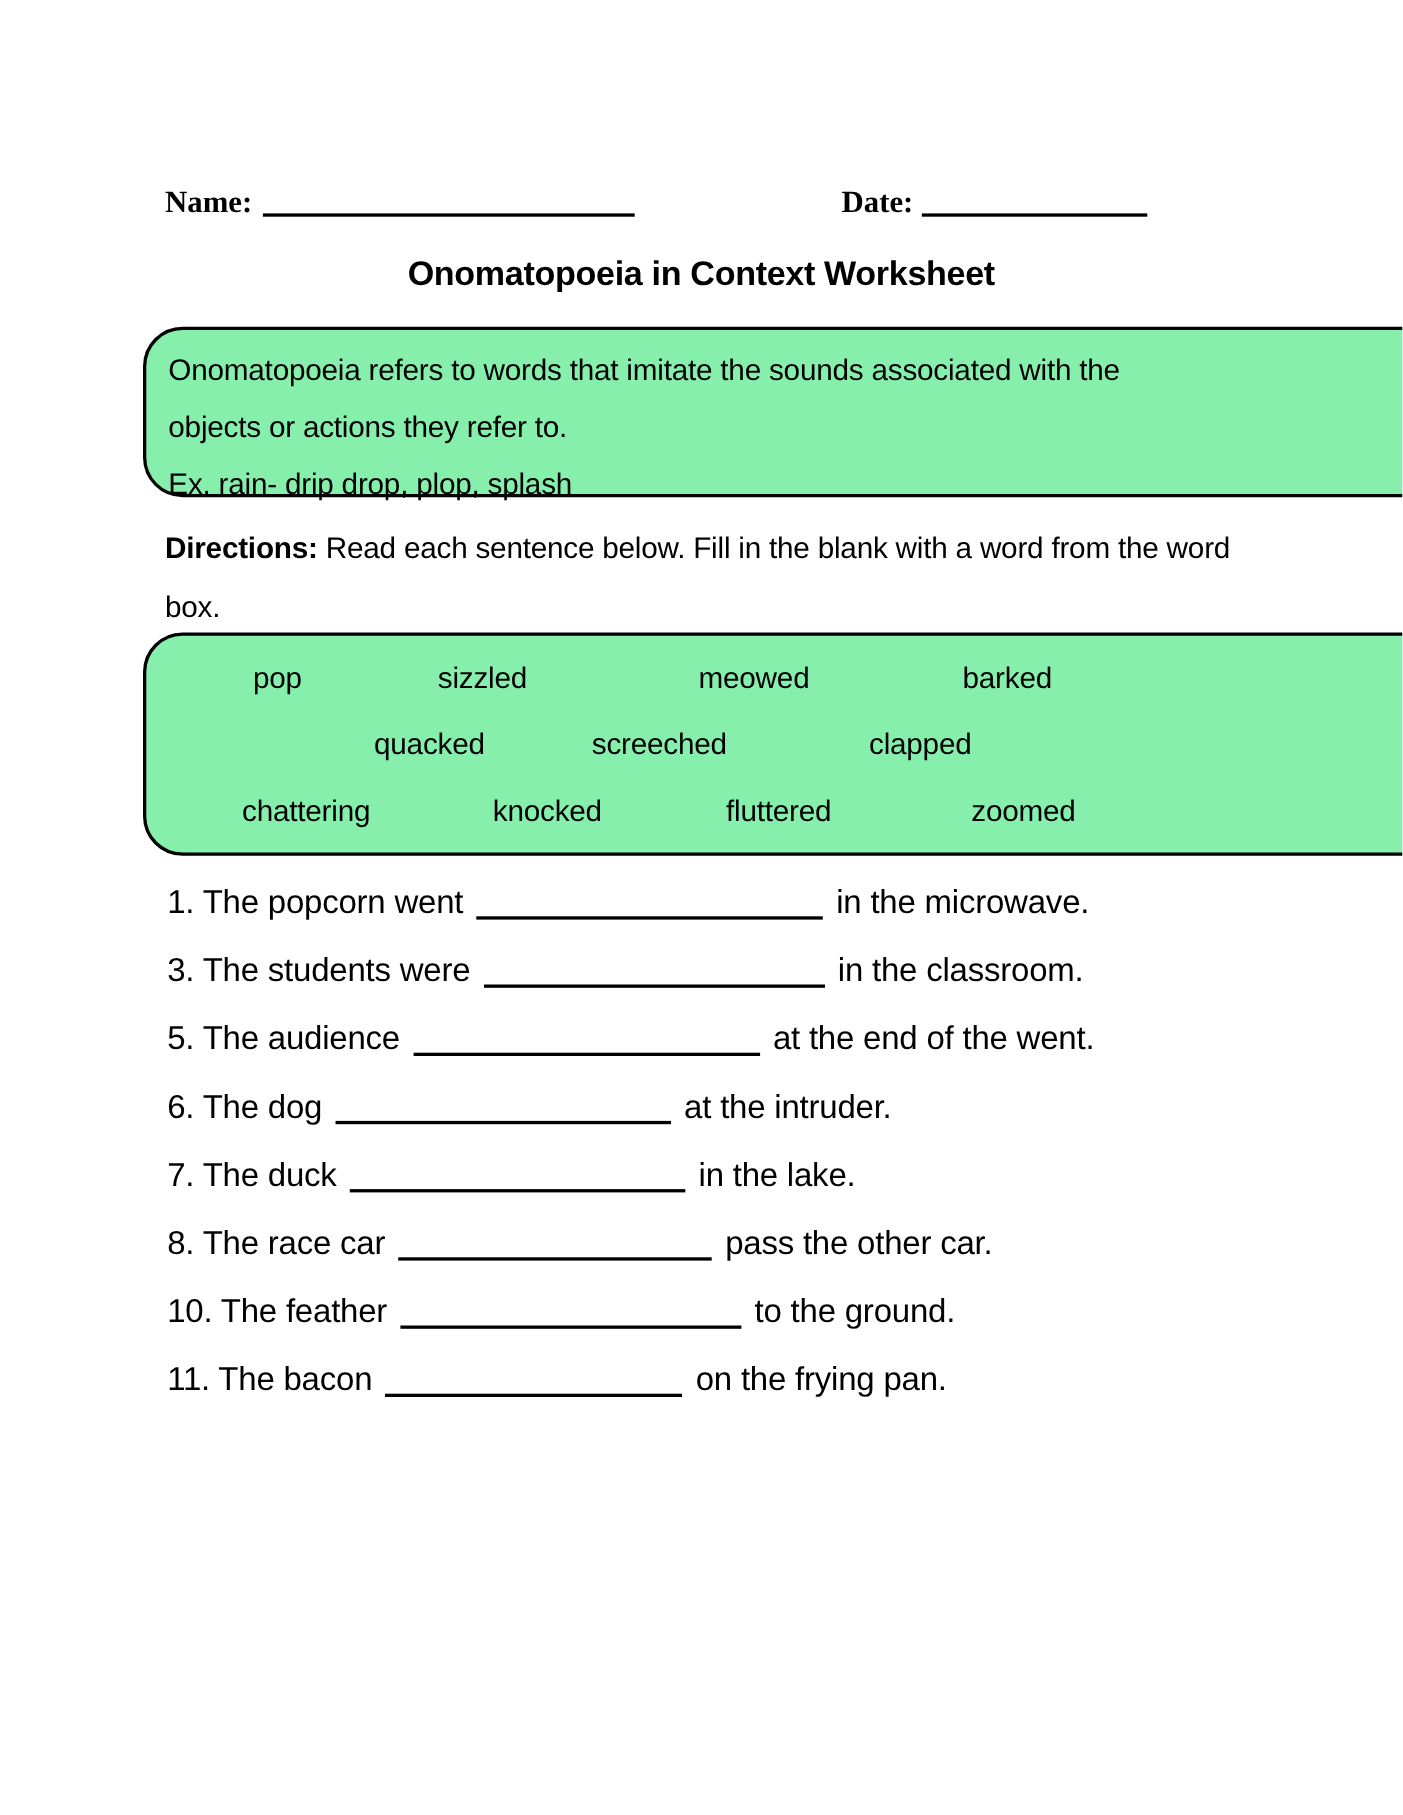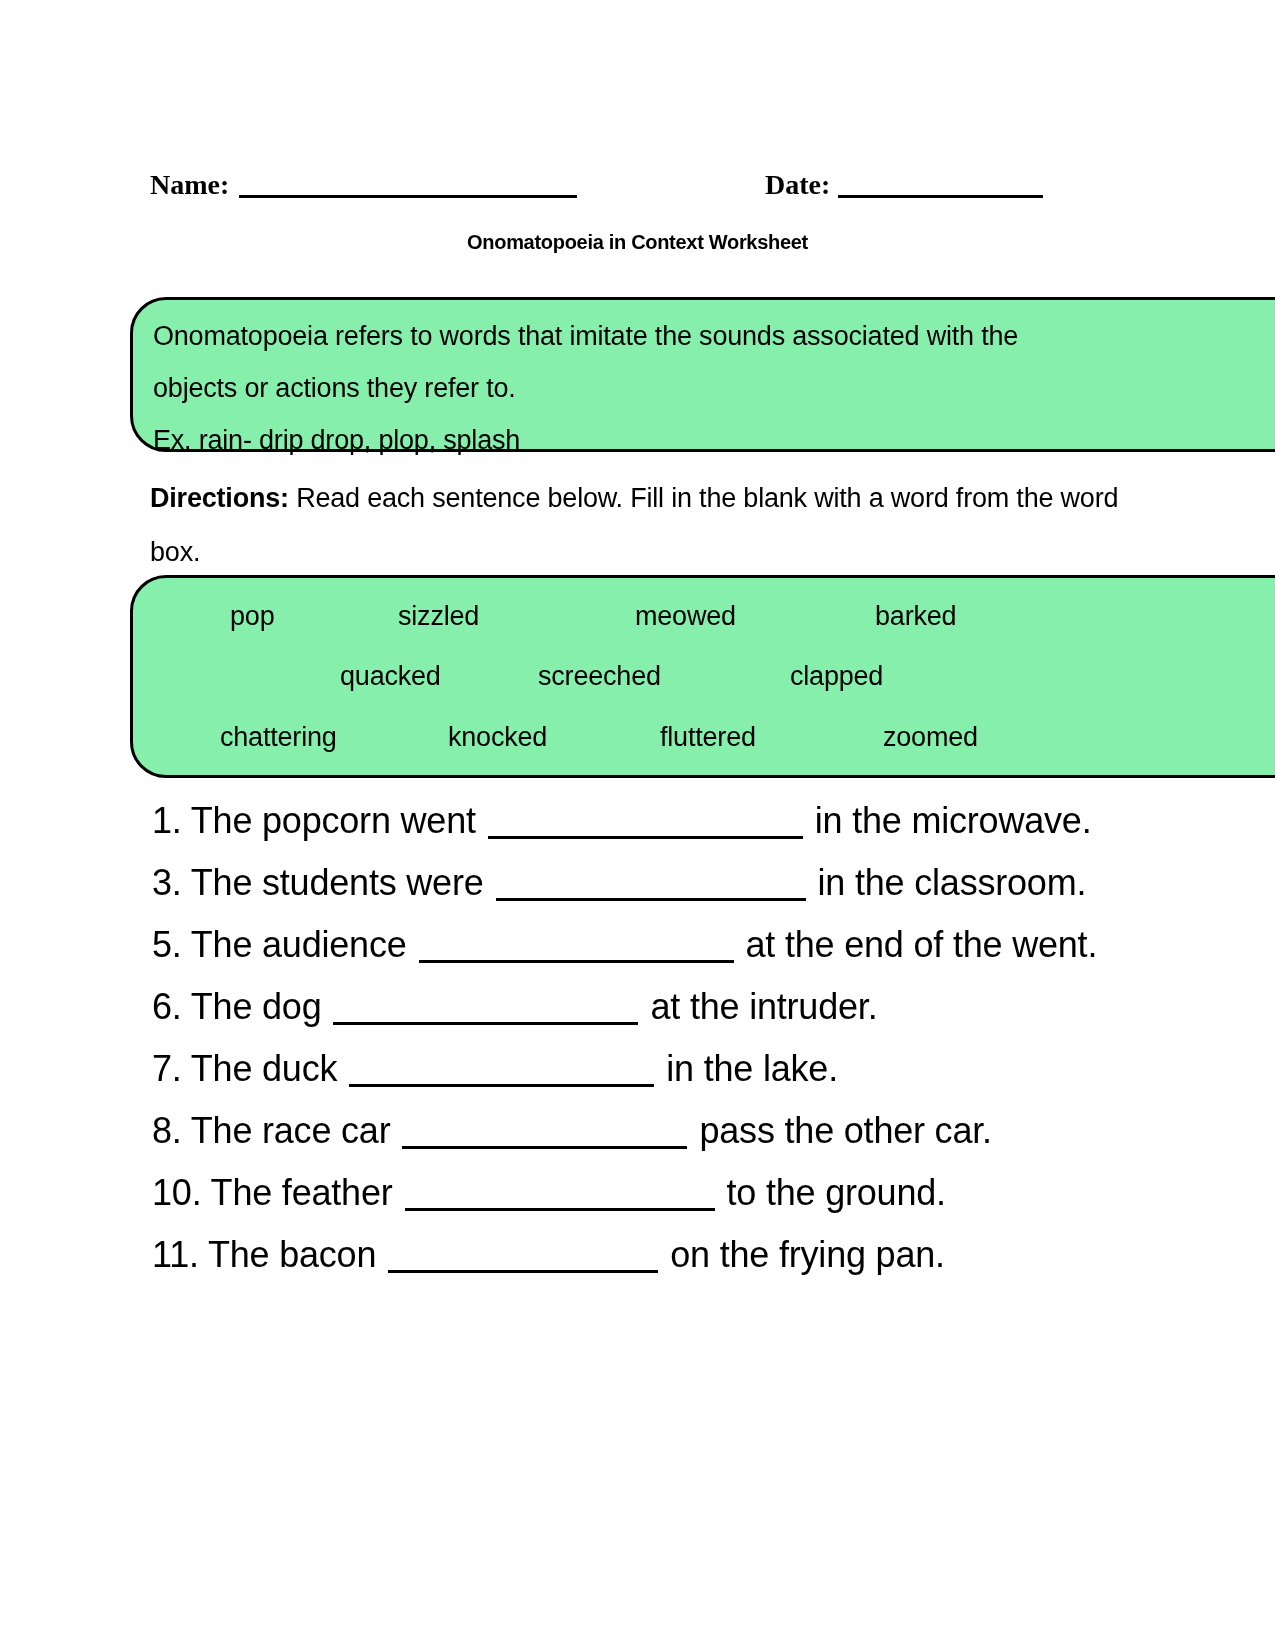--- a/index.html
+++ b/index.html
@@ -13,21 +13,21 @@
   
   .hdr-label { font-family:"Liberation Serif","DejaVu Serif",serif; font-weight:bold; font-size:28px; }
   .name-group { position:absolute; left:150px; top:150px; line-height:30px; white-space:nowrap; }
   .date-group { position:absolute; left:765px; top:150px; line-height:30px; white-space:nowrap; }
   .blank { display:inline-block; border-bottom:3px solid #000; height:8px; }
   .name-blank { width:338px; margin-left:10px; transform:translateY(4px); }
   .date-blank { width:205px; margin-left:8px;  transform:translateY(4px); }
   
   .title {
     position:absolute; left:0; top:211px; width:100%; text-align:center;
-    font-size:20px; font-weight:bold; letter-spacing:-0.3px;
+    font-size:31px; font-weight:bold; letter-spacing:-0.3px;
   }
   
   .rbox { position:absolute; left:130px; width:1188px; border:3px solid #000; border-radius:36px; background:#86efac; }
   .defbox { top:277px; height:155px; padding:10px 24px 0 20px; font-size:27px; line-height:52px; letter-spacing:-0.2px; }
   
   .directions { position:absolute; left:150px; top:451px; font-size:27px; line-height:54px; letter-spacing:-0.2px; }
   .bold { font-weight:bold; }
   
   .wordbox { top:555px; height:203px; }
   .wbw { position:absolute; font-size:27px; line-height:34px; letter-spacing:-0.2px; white-space:nowrap; }
@@ -37,21 +37,21 @@
   .wr1c4 { left:742px; top:21px; }
   .wr2c1 { left:207px; top:81px; }
   .wr2c2 { left:405px; top:81px; }
   .wr2c3 { left:657px; top:81px; }
   .wr3c1 { left:87px;  top:142px; }
   .wr3c2 { left:315px; top:142px; }
   .wr3c3 { left:527px; top:142px; }
   .wr3c4 { left:750px; top:142px; }
   
   .sentences { position:absolute; left:152px; top:770px; }
-  .sentence { height:62px; line-height:62px; font-size:36px; letter-spacing:-0.2px; white-space:nowrap; }
+  .sentence { height:62px; line-height:62px; font-size:30px; letter-spacing:-0.2px; white-space:nowrap; }
   .ablank { display:inline-block; border-bottom:3px solid #000; height:10px; margin:0 12px; transform:translateY(6px); }
   .b0 { width:315px; } .b1 { width:330px; } .b2 { width:310px; } .b3 { width:310px; }
   .b4 { width:315px; } .b5 { width:305px; } .b6 { width:305px; } .b7 { width:285px; }
   .b8 { width:300px; } .b9 { width:310px; } .b10 { width:270px; }
 </style>
 </head>
 <body>
 
 <div class="page">
 

